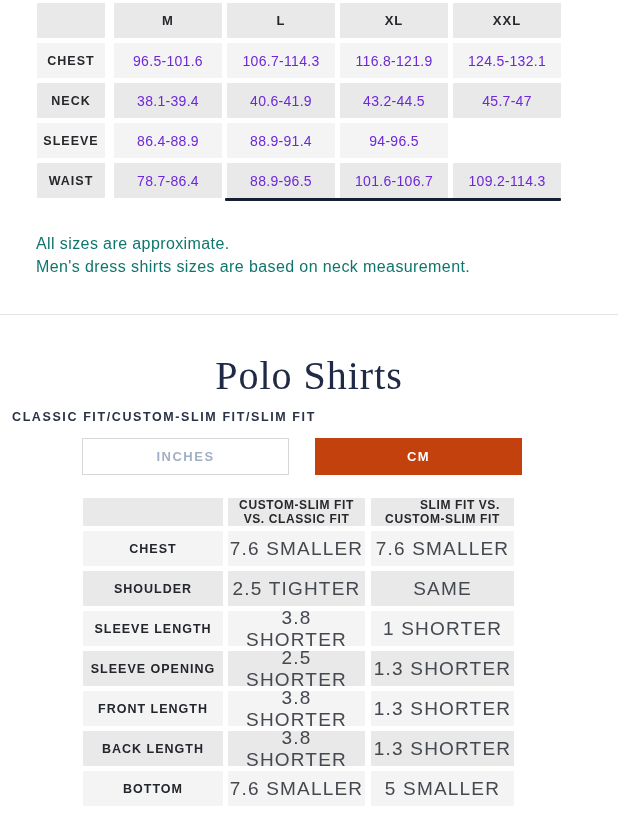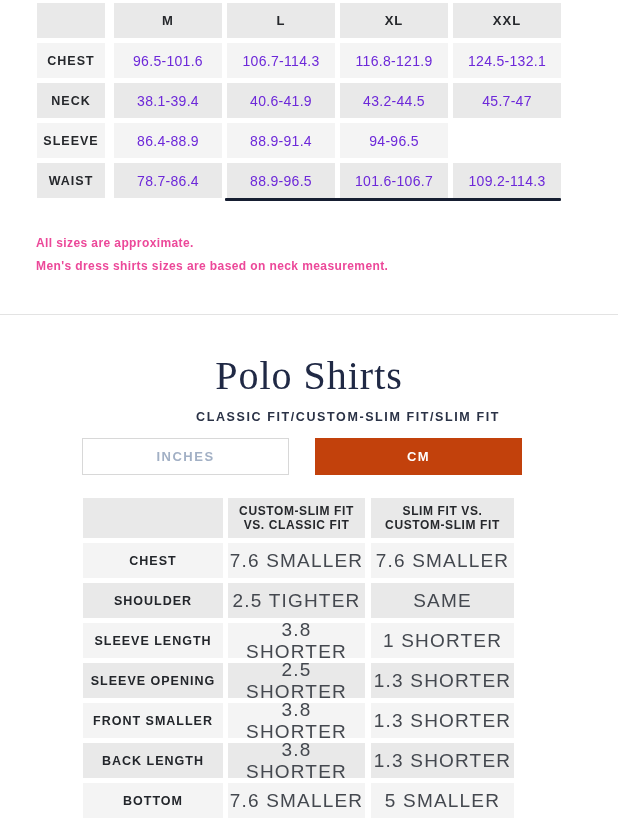--- a/index.html
+++ b/index.html
@@ -32,59 +32,59 @@
   .t1 .hdr-c { font-size: 13px; font-weight: bold; letter-spacing: 1px; color: #26282c; }
   .t1 .val { font-size: 14px; letter-spacing: 0.3px; color: #6d28d9; }
 
   .t1-scrollbar {
     position: absolute; top: 198px; left: 225px;
     width: 336px; height: 3px; background: #161e31; border-radius: 1px;
   }
 
   
   .notes { position: absolute; top: 232px; left: 36px; }
-  .note-line { font-size: 12px; line-height: 23px; letter-spacing: 0.4px; color: #ec4899; font-weight: bold; }
+  .note-line { font-size: 16px; line-height: 23px; letter-spacing: 0.4px; color: #0f766e; }
 
   
   .divider { position: absolute; top: 314px; left: 0; width: 618px; height: 1px; background: #e3e3e3; }
 
   
   .polo-title {
     position: absolute; top: 352px; left: 0; width: 618px;
     text-align: center;
     font-family: "Liberation Serif", serif;
     font-size: 40px; font-weight: 400; letter-spacing: 1px; color: #202945;
   }
   .polo-subtitle {
-    position: absolute; top: 410px; left: 0; width: 500px;
-    text-align: right;
+    position: absolute; top: 410px; left: 12px; width: 500px;
+    text-align: left;
     font-size: 12.5px; font-weight: bold; letter-spacing: 1.6px; color: #2a3246;
   }
 
   
   .unit-toggle { position: absolute; top: 438px; left: 82px; width: 440px; height: 37px; display: flex; gap: 26px; }
   .unit-half {
     width: 220px; height: 37px;
     display: flex; align-items: center; justify-content: center;
     font-size: 13px; font-weight: bold; letter-spacing: 1.5px;
     cursor: pointer;
   }
   .unit-inactive { background: #ffffff; border: 1px solid #d8d8d8; color: #a2b0c5; }
   .unit-active { background: #c2410c; color: #ffffff; }
 
   
   .t2 { position: absolute; top: 498px; left: 83px; }
   .t2 .cell { height: 35px; }
-  .t2 .hdr-row .cell { height: 40px; }
+  .t2 .hdr-row .cell { height: 28px; }
   .t2 .lbl {
     width: 140px; margin-right: 5px;
     font-size: 12.5px; font-weight: bold; letter-spacing: 1px; color: #23262b;
   }
   .t2 .c1 { width: 137px; margin-right: 6px; }
-  .t2 .c2 { width: 143px; }
+  .t2 .c2 { width: 143px; text-align: right; }
   .t2 .hdr-c {
     font-size: 12px; font-weight: bold; letter-spacing: 0.6px; line-height: 14px;
     color: #26282c; white-space: pre-line;
   }
   .t2 .val { font-size: 19px; letter-spacing: 1.2px; color: #44484f; }
 </style>
 </head>
 <body>
 
 <div class="t1">
@@ -162,21 +162,21 @@
     <div class="cell lbl shade-b">SLEEVE LENGTH</div>
     <div class="cell c1 val shade-b">3.8 SHORTER</div>
     <div class="cell c2 val shade-b">1 SHORTER</div>
   </div>
   <div class="trow">
     <div class="cell lbl shade-a">SLEEVE OPENING</div>
     <div class="cell c1 val shade-a">2.5 SHORTER</div>
     <div class="cell c2 val shade-a">1.3 SHORTER</div>
   </div>
   <div class="trow">
-    <div class="cell lbl shade-b">FRONT SMALLER</div>
+    <div class="cell lbl shade-b">FRONT LENGTH</div>
     <div class="cell c1 val shade-b">3.8 SHORTER</div>
     <div class="cell c2 val shade-b">1.3 SHORTER</div>
   </div>
   <div class="trow">
     <div class="cell lbl shade-a">BACK LENGTH</div>
     <div class="cell c1 val shade-a">3.8 SHORTER</div>
     <div class="cell c2 val shade-a">1.3 SHORTER</div>
   </div>
   <div class="trow">
     <div class="cell lbl shade-b">BOTTOM</div>

